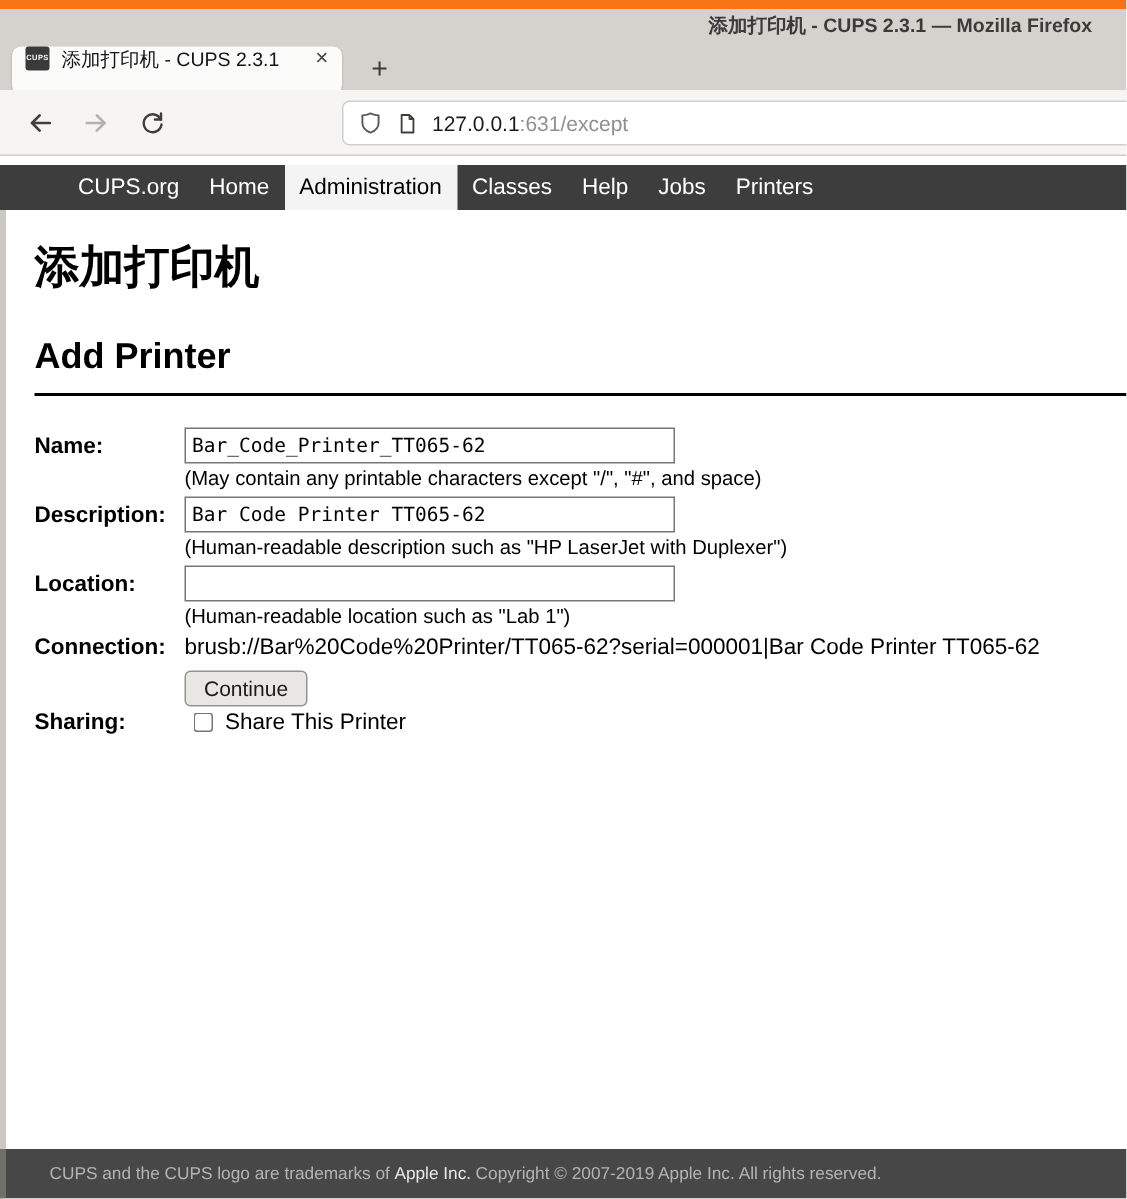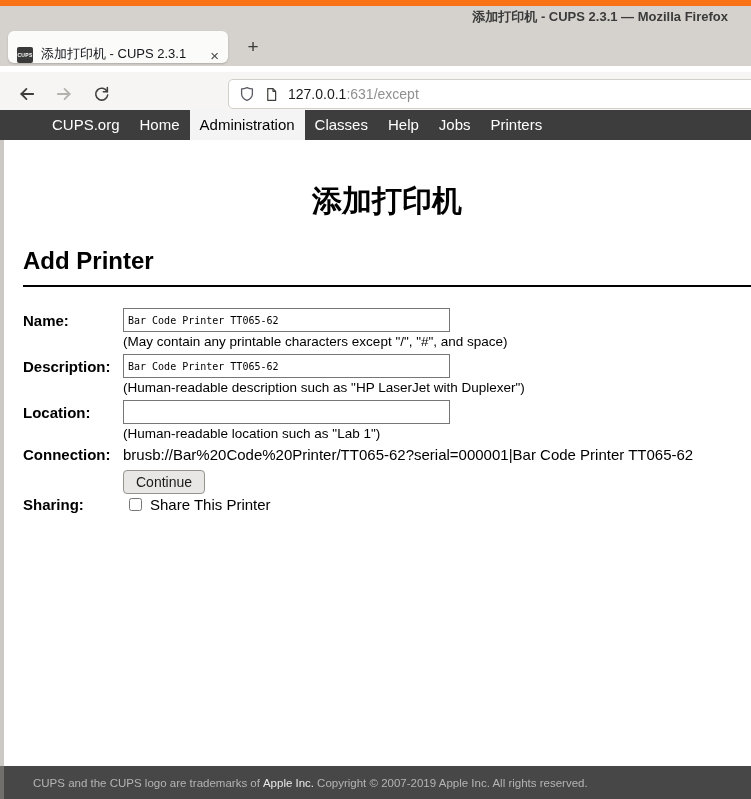--- a/index.html
+++ b/index.html
@@ -13,36 +13,36 @@
     position:absolute; top:0; left:0; right:0; height:28px;
     background:#d5d1cd; border-top:6px solid #f97316;
     display:flex; align-items:center; justify-content:flex-end;
     padding-right:23px; font-size:13px; font-weight:bold; color:#3b3b3b;
   }
   
   .tabstrip { position:absolute; top:28px; left:0; right:0; height:38px; background:#d5d1cd; }
   .tab {
     position:absolute; left:8px; top:3px; width:220px; height:32px;
     background:#fbfbfa; border-radius:6px; box-shadow:0 1px 2px rgba(0,0,0,.18);
-    display:flex; align-items:flex-end; padding:0 9px;
+    display:flex; align-items:flex-start; padding:0 9px;
   }
   .favicon {
     width:16px; height:16px; min-width:16px; background:#3a3a3a; color:#fff;
     font-size:5px; font-weight:bold; letter-spacing:.3px; border-radius:2px;
     display:flex; align-items:center; justify-content:center; margin-right:8px;
   }
   .tab-title { flex:1; font-size:13px; color:#15141a; white-space:nowrap; overflow:hidden; }
   .tab-close { font-size:15px; color:#4a4a4a; margin-left:6px; line-height:1; cursor:default; }
   .newtab {
     position:absolute; left:240px; top:6px; width:26px; height:26px;
     font-size:19px; color:#3b3b3b; display:flex; align-items:center; justify-content:center;
   }
   
   .toolbar {
-    position:absolute; top:72px; left:0; right:0; height:44px;
+    position:absolute; top:60px; left:0; right:0; height:44px;
     background:#f7f5f3; border-bottom:1px solid #cfccc8;
     display:flex; align-items:center; padding-left:16px;
   }
   .tool-btn { width:22px; height:22px; margin-right:15px; display:flex; align-items:center; justify-content:center; }
   .urlbar {
     position:absolute; left:228px; top:7px; height:30px; width:532px;
     background:#fff; border:1px solid #d2cfcb; border-radius:5px;
     display:flex; align-items:center; padding:0 10px; font-size:14px;
   }
   .urlbar .ic { margin-right:9px; display:flex; align-items:center; }
@@ -53,31 +53,31 @@
     position:absolute; top:110px; left:0; right:0; height:30px;
     background:#3d3d3d; display:flex; padding-left:42px;
   }
   .nav-item { line-height:30px; padding:0 10px; color:#fff; font-size:15px; white-space:nowrap; cursor:pointer; }
   .nav-item.active { background:#f4f4f4; color:#000; }
   
   .content {
     position:absolute; top:140px; left:0; right:0; bottom:33px;
     background:#fff; border-left:4px solid #ccc8c4; padding-left:19px; color:#000;
   }
-  .h1 { font-size:30px; font-weight:bold; margin-top:41px;text-align:center; }
+  .h1 { font-size:30px; font-weight:bold; margin-top:18px; }
   .h2 { font-size:24px; font-weight:bold; margin-top:25px; padding-bottom:10px;
         border-bottom:2px solid #000; margin-right:0; }
   .form { margin-top:21px; font-size:15px; }
   .row { display:grid; grid-template-columns:96px auto; column-gap:4px; align-items:center; margin-bottom:2px; }
   .row .label { text-align:left; font-weight:bold; white-space:nowrap; }
   .hint-row { margin-bottom:5px; }
   .hint { grid-column:2; font-size:13.5px; color:#000; white-space:nowrap; }
   input.text {
     width:327px; height:24px; border:1px solid #767676; border-radius:0;
-    font-family:"DejaVu Sans Mono", monospace; font-size:10px; padding:1px 4px;
+    font-family:"DejaVu Sans Mono", monospace; font-size:13px; padding:1px 4px;
     background:#fff; color:#000;
   }
   .conn-row { margin-bottom:7px; align-items:start; }
   .conn-value { white-space:nowrap; font-size:15px; }
   .share-row { margin-bottom:9px; }
   .share-wrap { display:flex; align-items:center; }
   .share-wrap input[type=checkbox] { width:13px; height:13px; margin:0 8px 0 6px; }
   .btn-row { margin-top:4px; }
   .btn {
     display:inline-block; background:#e9e7e5; border:1px solid #96938e; border-radius:4px;

